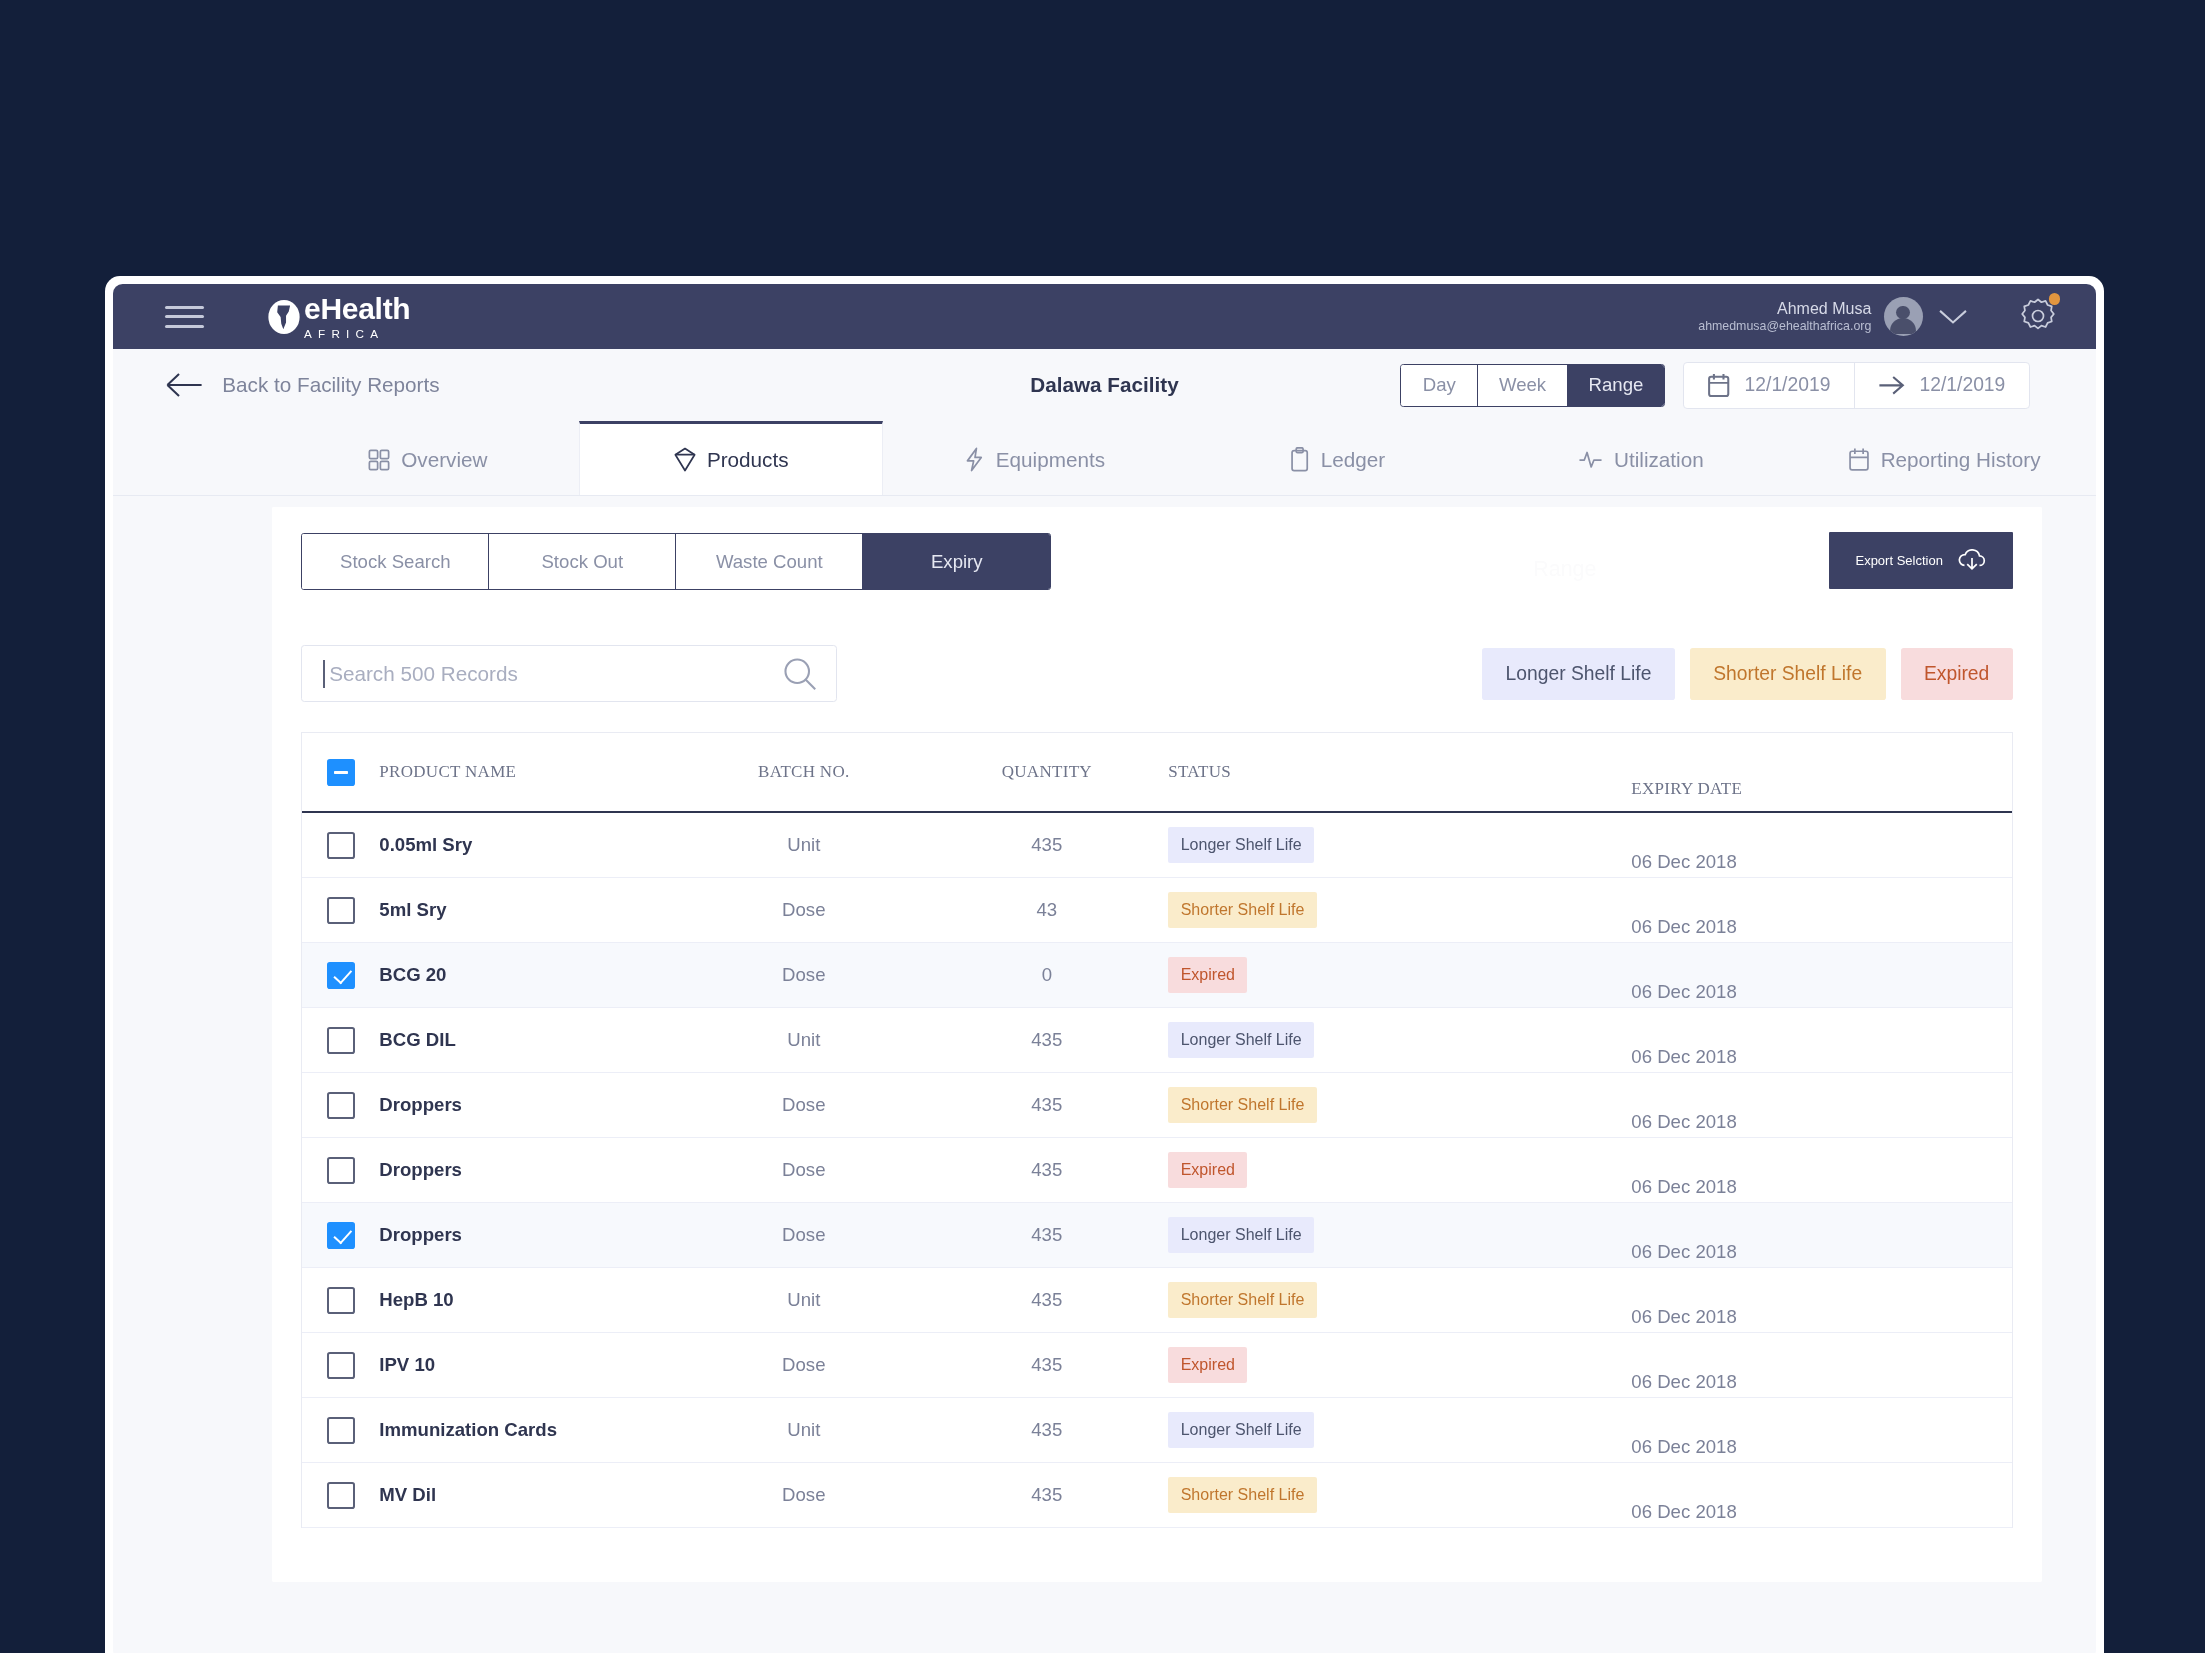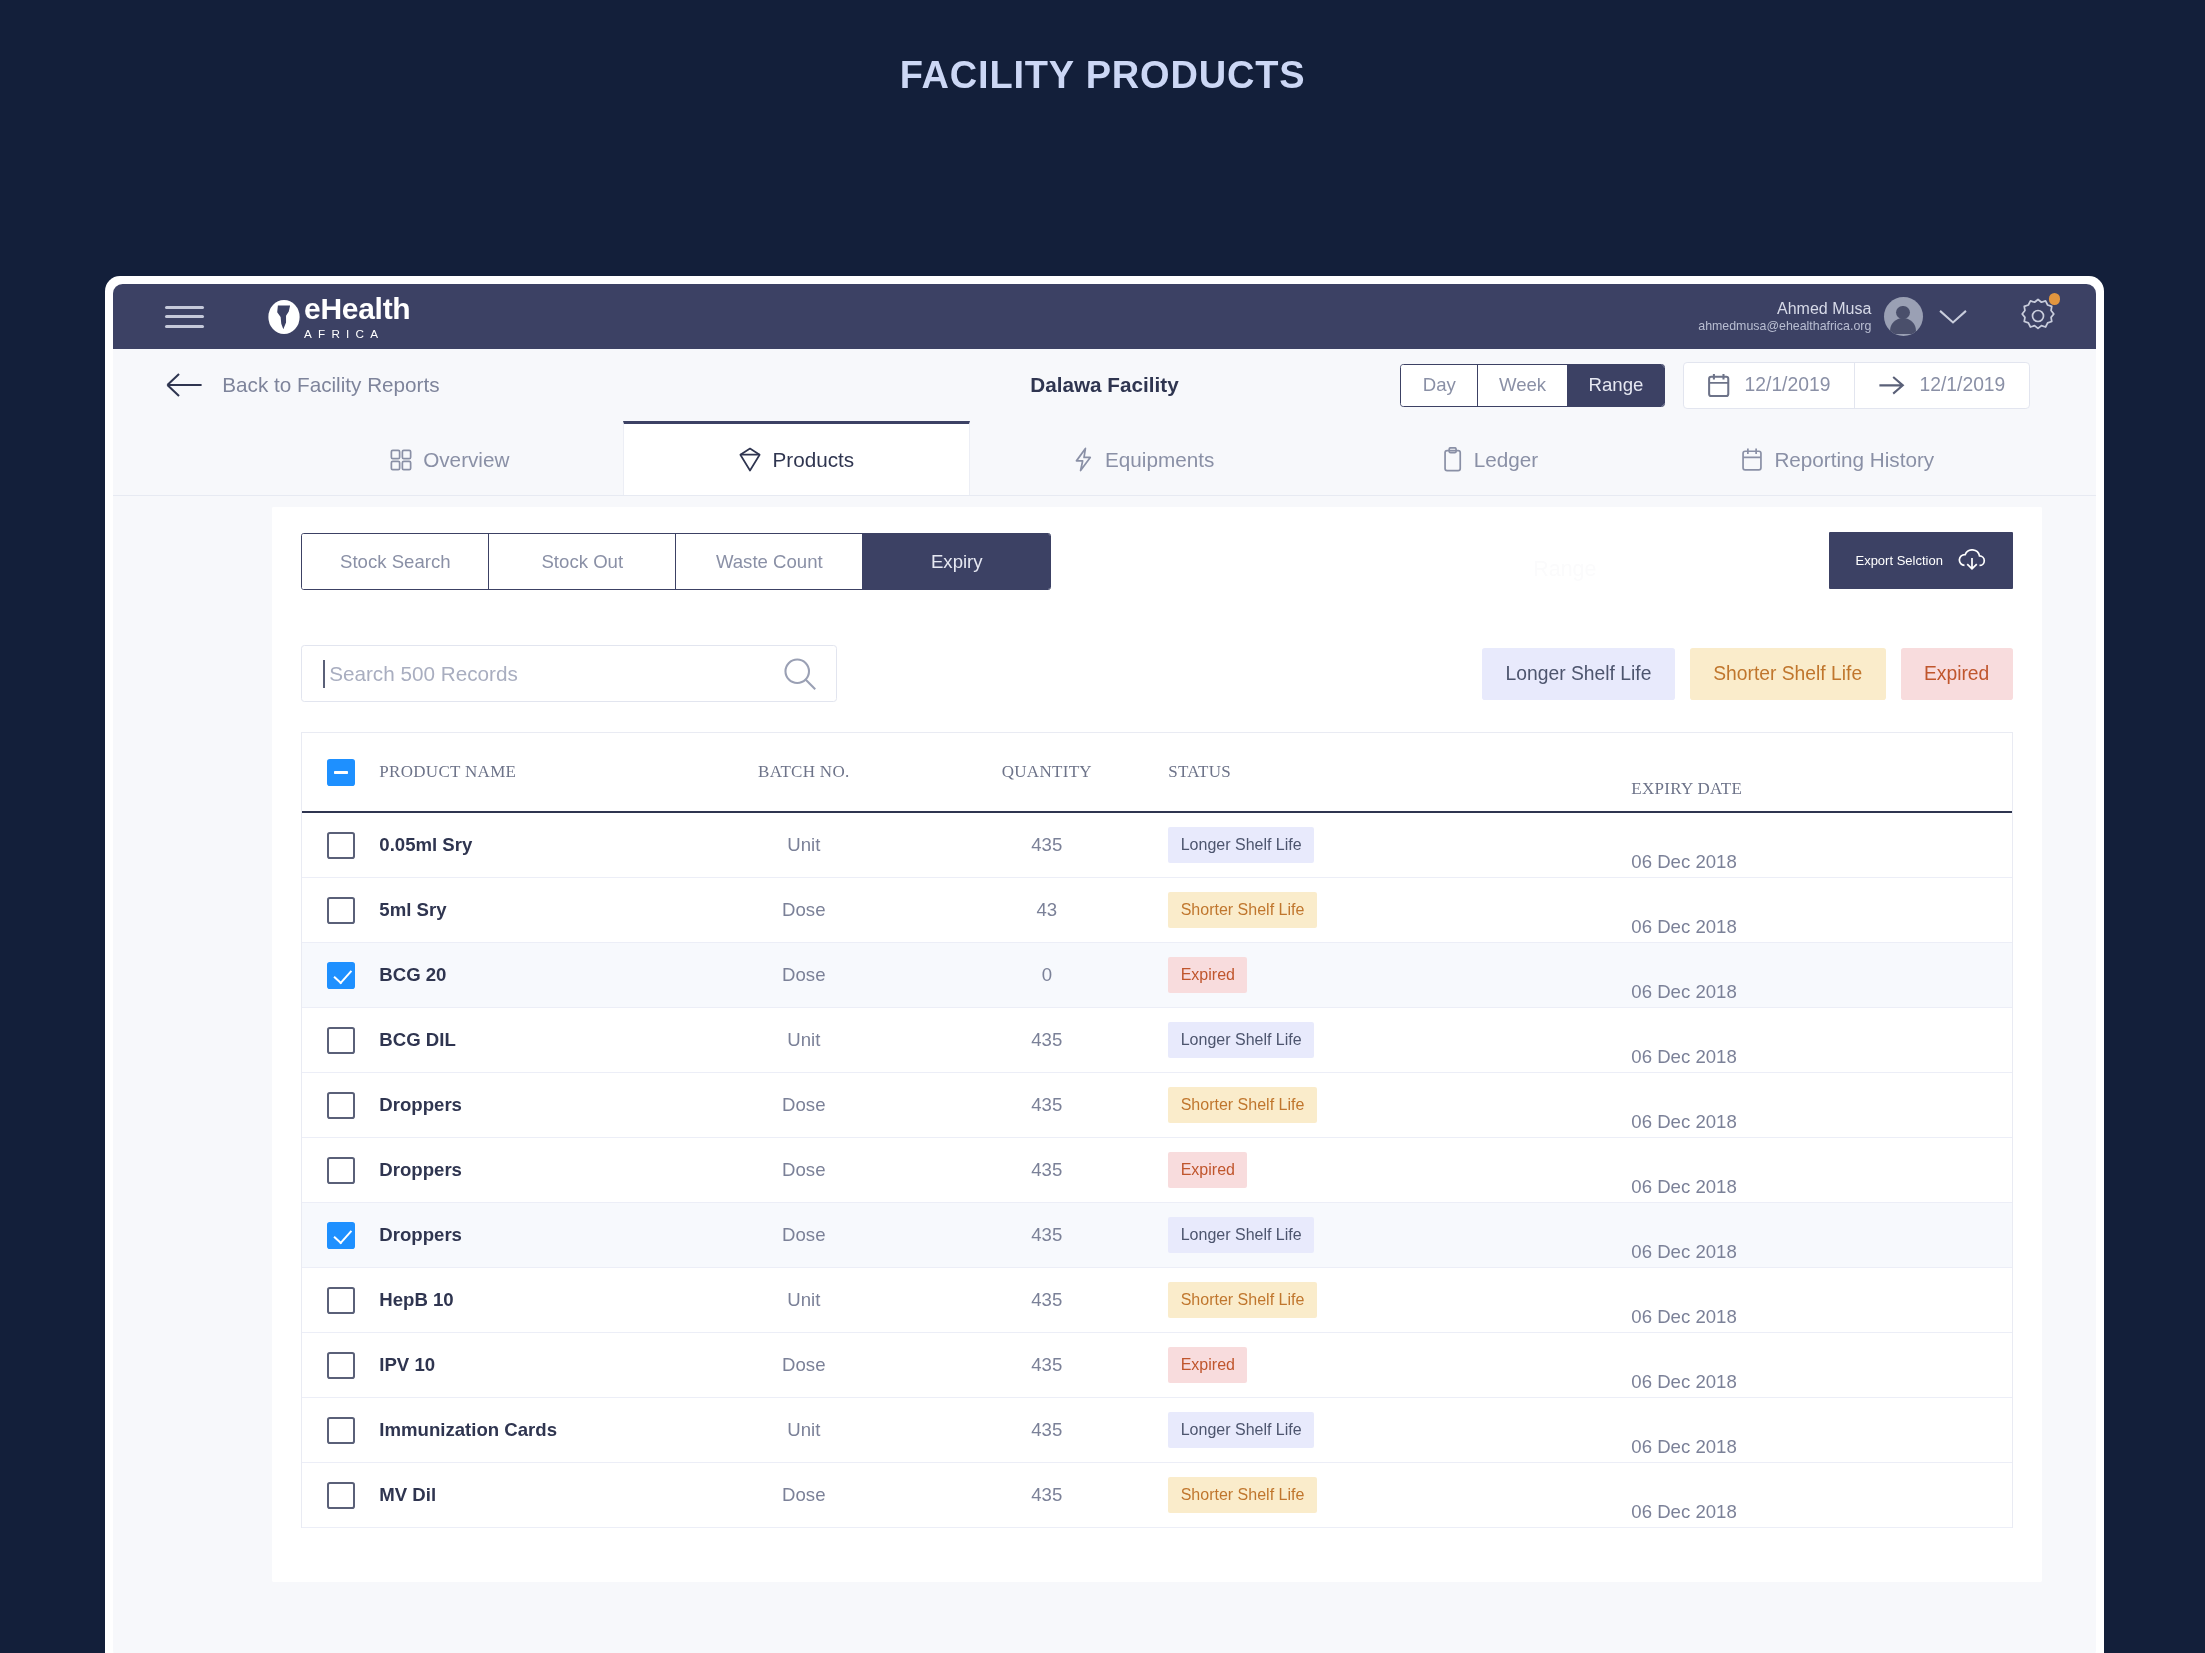--- a/index.html
+++ b/index.html
@@ -433,21 +433,20 @@
     left: 4.8px; top: 10.3px;
     width: 13.8px; height: 3.4px;
     background: #fff;
     border-radius: 0.7px;
   }
 </style>
 </head>
 <body>
 
 <div class="intro">
-  <div class="intro-title">FACILITY PRODUCTS</div>
 </div>
 
 <div class="window">
 <div class="window-inner">
 
   <div class="topbar">
     <div class="hamburger">
       <span></span>
           <span></span>
           <span></span>
@@ -554,20 +553,28 @@
     <div class="tab">
       <span class="ti">
         <svg width="19.3" height="25" viewBox="0 0 28 36">
           <rect x="3" y="5" width="22" height="29" rx="3" fill="none" stroke="#8a90a6" stroke-width="2.5"></rect>
           <rect x="9" y="1" width="10" height="7" rx="2" fill="none" stroke="#8a90a6" stroke-width="2.5"></rect>
         </svg>
       </span>
       <span>Ledger</span>
     </div>
 
+    <div class="tab">
+      <span class="ti">
+        <svg width="25" height="20.7" viewBox="0 0 36 30">
+          <path d="M2 16 L9 16 L13 5 L19 26 L23 16 L34 16" fill="none" stroke="#8a90a6" stroke-width="2.5" stroke-linejoin="round"></path>
+        </svg>
+      </span>
+      <span>Utilization</span>
+    </div>
 
     <div class="tab">
       <span class="ti">
         <svg width="22" height="25" viewBox="0 0 32 36">
           <rect x="3" y="6" width="26" height="27" rx="3" fill="none" stroke="#8a90a6" stroke-width="2.5"></rect>
           <path d="M10 2 L10 10 M22 2 L22 10 M3 15 L29 15" stroke="#8a90a6" stroke-width="2.5"></path>
         </svg>
       </span>
       <span>Reporting History</span>
     </div>

